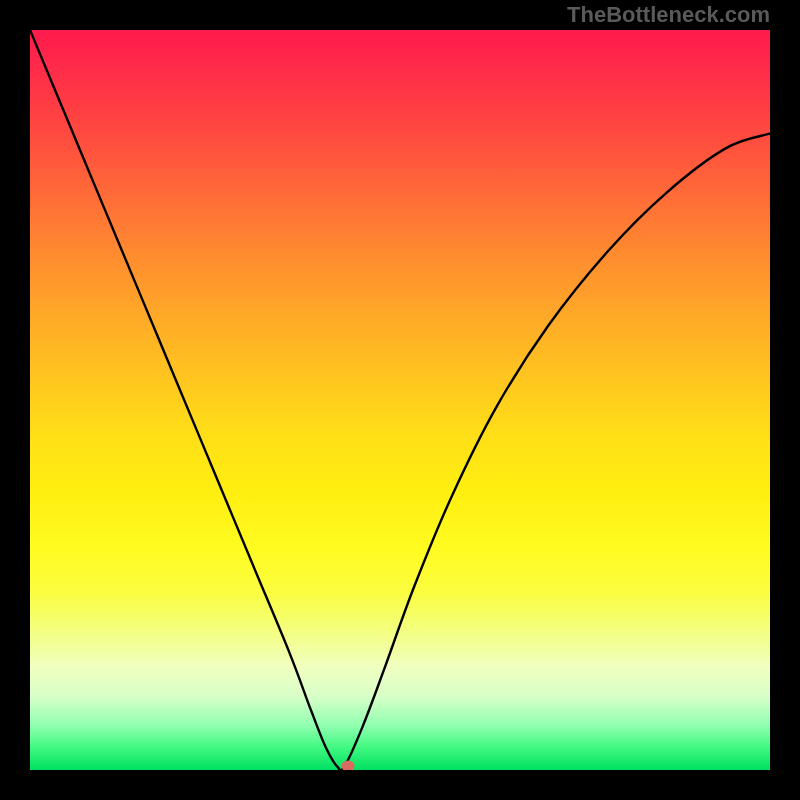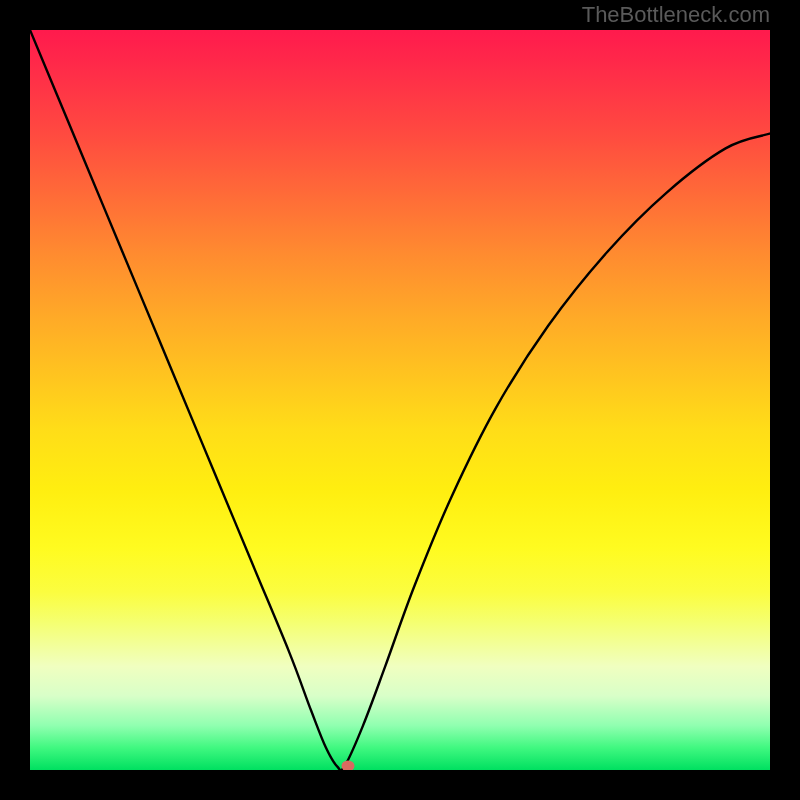--- a/index.html
+++ b/index.html
@@ -10,21 +10,21 @@
     background: #000;
     position: relative;
     font-family: Arial, Helvetica, sans-serif;
   }
   .watermark {
     position: absolute;
     top: 2px;
     right: 30px;
     color: #5a5a5a;
     font-size: 22px;
-    font-weight: 400;
+    font-weight: 700;
     z-index: 10;
   }
   .plot-area {
     position: absolute;
     top: 30px;
     left: 30px;
     width: 740px;
     height: 740px;
     overflow: hidden;
   }

